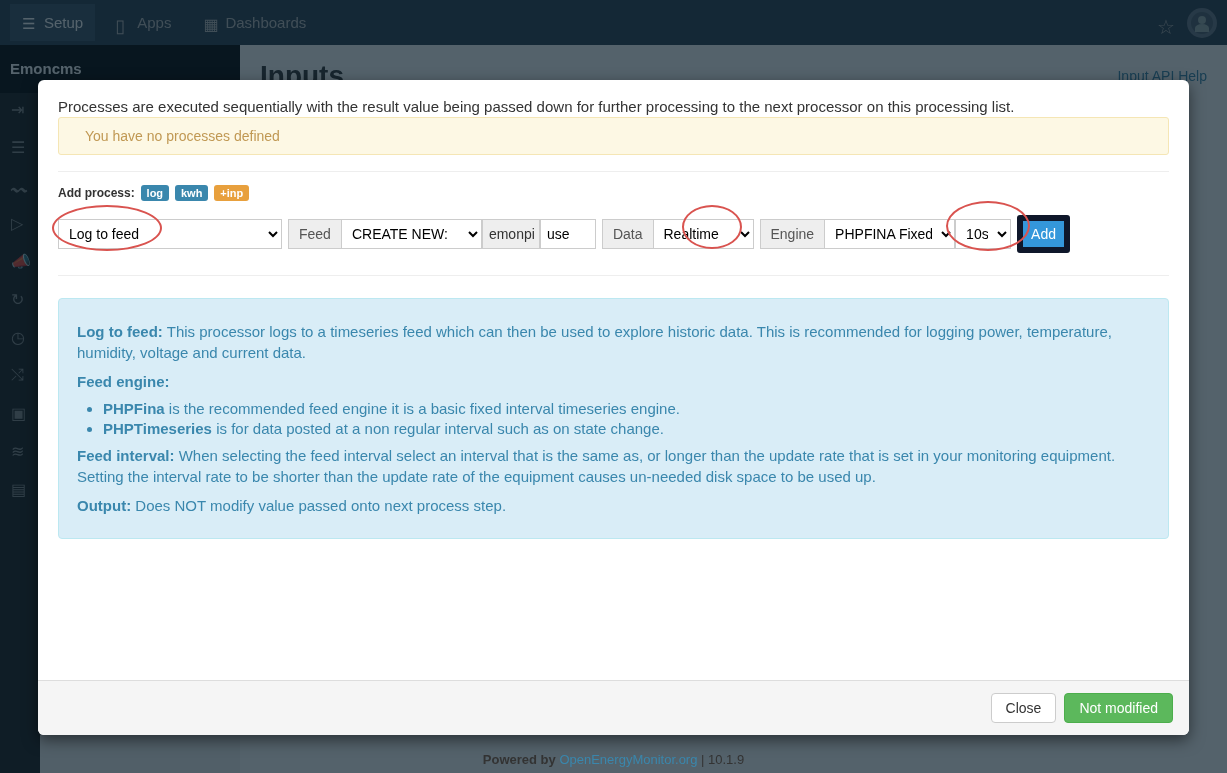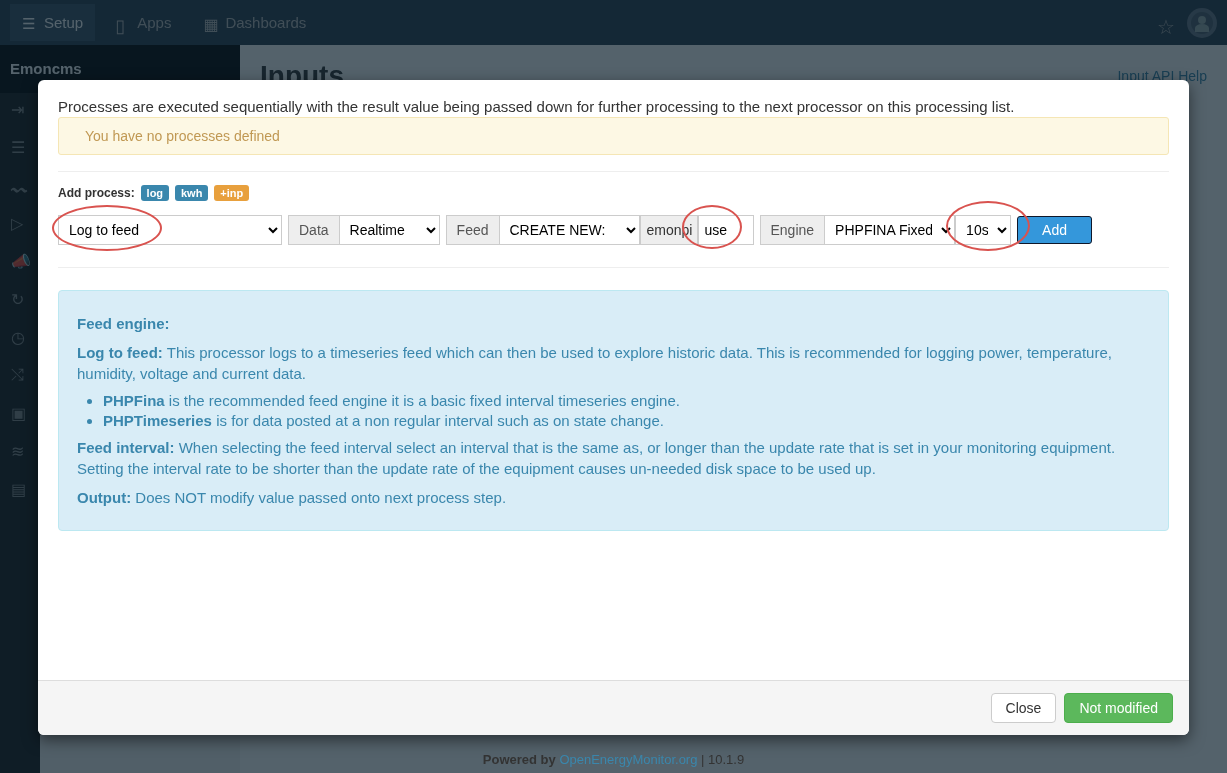--- a/index.html
+++ b/index.html
@@ -56,21 +56,21 @@
 .addon { background:#eee; border:1px solid #ccc; padding:6px 10px; font-size:14px; color:#555; display:flex; align-items:center; }
 .addon + select, .addon + input { border-left:0; }
 select, input[type=text] { border:1px solid #ccc; padding:5px 6px; font-size:14px; background:#fff; height:30px; }
 .sel-process { width: 224px; }
 .sel-data { width: 100px; }
 .sel-feed { width: 140px; }
 .inp-prefix { width: 58px; text-align:left; background:#eee; border:1px solid #ccc; display:flex; align-items:center; padding:0 6px; }
 .inp-name { width: 56px; }
 .sel-engine { width: 130px; }
 .sel-interval { width: 56px; }
-.btn-add { background:#3497db; color:#fff; border:1px solid #0f172a; padding:5px 24px; border-radius:3px; font-size:14px; cursor:pointer; }
+.btn-add { background:#3497db; color:#fff; border:6px solid #0f172a; padding:5px 8px; border-radius:3px; font-size:14px; cursor:pointer; }
 
 
 .oval { position:absolute; border:2px solid #d9534f; border-radius:50%; pointer-events:none; }
 .oval1 { left:-6px; top:-10px; width:110px; height:46px; }
 .oval2 { left:624px; top:-10px; width:60px; height:44px; }
 .oval3 { left:888px; top:-14px; width:84px; height:50px; }
 
 
 .info-box { background:#d9edf7; border:1px solid #bce8f1; padding: 14px 18px; border-radius:4px; margin-top:22px; color:#3a87ad; font-size:15px; }
 .info-box p { margin: 8px 0; line-height:1.4; }
@@ -160,56 +160,56 @@
     <div class="form-row">
       <div class="oval oval1"></div>
       <div class="oval oval2"></div>
       <div class="oval oval3"></div>
 
       <select class="sel-process">
         <option>Log to feed</option>
       </select>
 
       <div class="input-group">
+        <div class="addon">Feed</div>
+        <select class="sel-feed">
+          <option>CREATE NEW:</option>
+        </select>
+        <div class="inp-prefix">emonpi</div>
+        <input type="text" class="inp-name" value="use" style="">
+      </div>
+
+      <div class="input-group">
         <div class="addon">Data</div>
         <select class="sel-data">
           <option>Realtime</option>
         </select>
-      </div>
-
-      <div class="input-group">
-        <div class="addon">Feed</div>
-        <select class="sel-feed">
-          <option>CREATE NEW:</option>
-        </select>
-        <div class="inp-prefix">emonpi</div>
-        <input type="text" class="inp-name" value="use" style="">
       </div>
 
       <div class="input-group">
         <div class="addon">Engine</div>
         <select class="sel-engine">
           <option>PHPFINA Fixed Inte</option>
         </select>
         <select class="sel-interval">
           <option>10s</option>
         </select>
       </div>
 
       <button class="btn-add">Add</button>
     </div>
 
     <hr style="margin-top:22px;">
 
     <div class="info-box">
       <p>
+        <strong>Log to feed:</strong><span> This processor logs to a timeseries feed which can then be used to explore historic data. This is recommended for logging power, temperature, humidity, voltage and current data.</span>
+      </p>
+      <p>
         <strong>Feed engine:</strong>
-      </p>
-      <p>
-        <strong>Log to feed:</strong><span> This processor logs to a timeseries feed which can then be used to explore historic data. This is recommended for logging power, temperature, humidity, voltage and current data.</span>
       </p>
       <ul>
         <li><strong>PHPFina</strong><span> is the recommended feed engine it is a basic fixed interval timeseries engine.</span></li>
         <li><strong>PHPTimeseries</strong><span> is for data posted at a non regular interval such as on state change.</span></li>
       </ul>
       <p>
         <strong>Feed interval:</strong><span> When selecting the feed interval select an interval that is the same as, or longer than the update rate that is set in your monitoring equipment. Setting the interval rate to be shorter than the update rate of the equipment causes un-needed disk space to be used up.</span>
       </p>
       <p>
         <strong>Output:</strong><span> Does NOT modify value passed onto next process step.</span>

